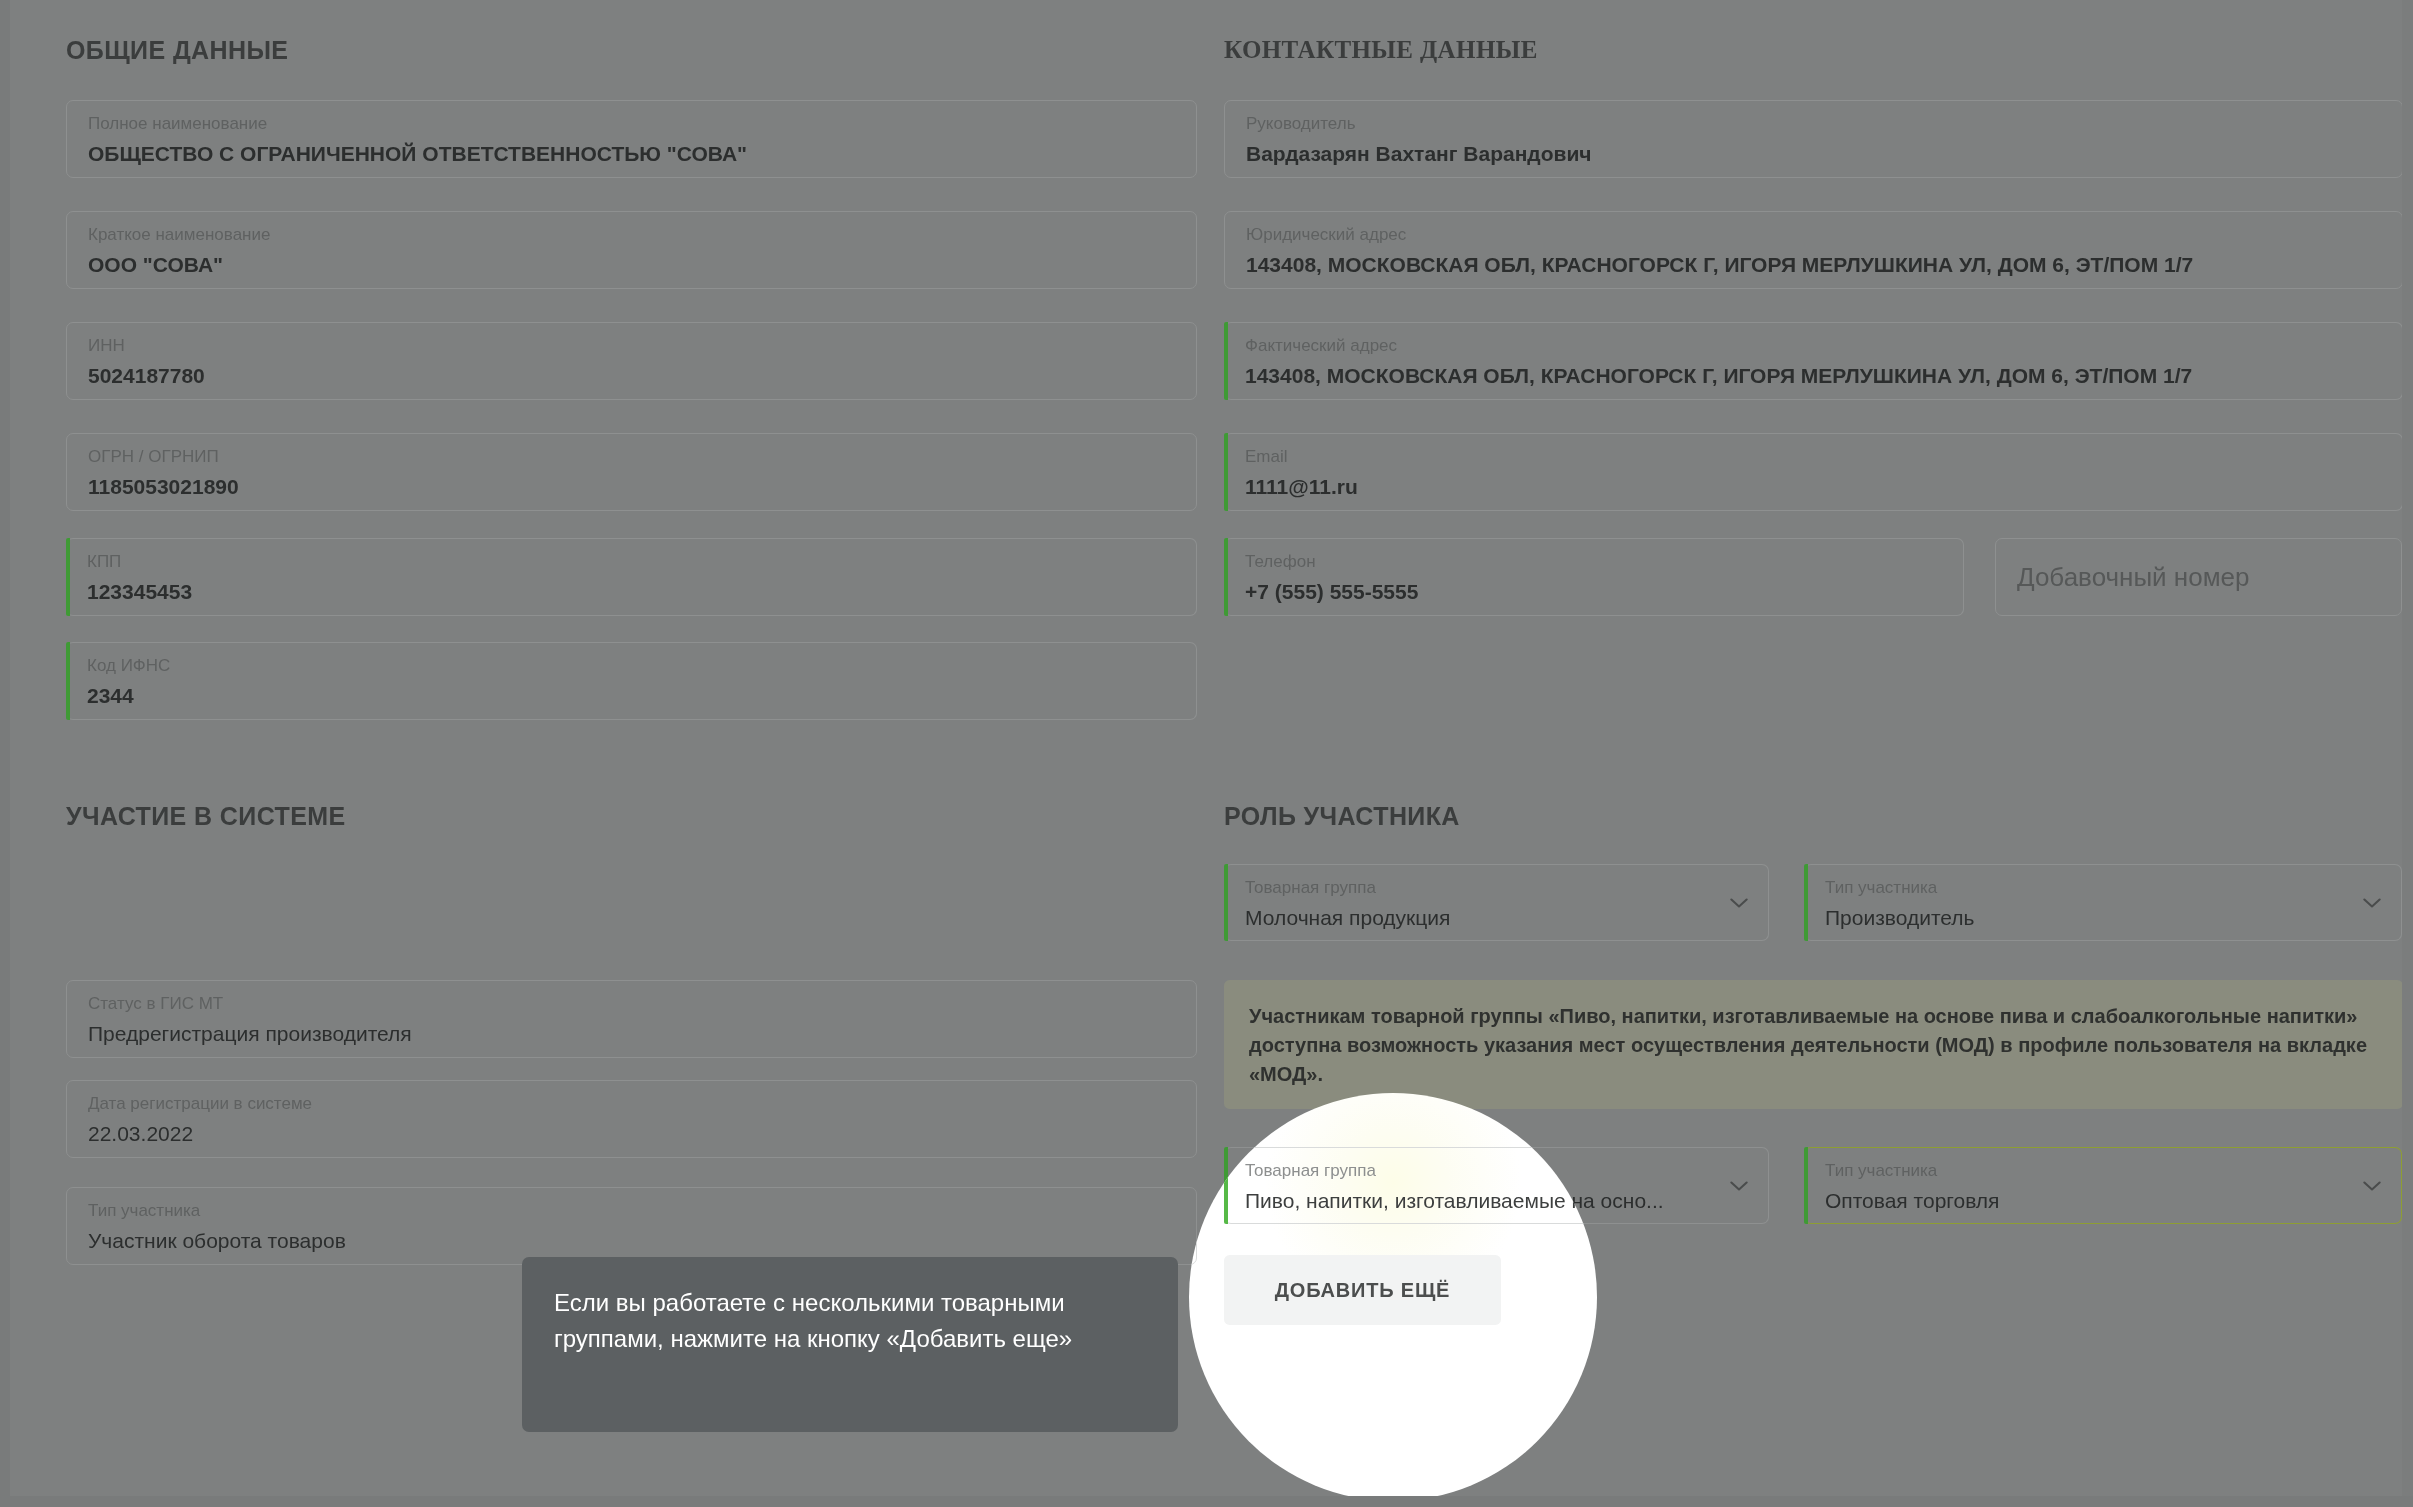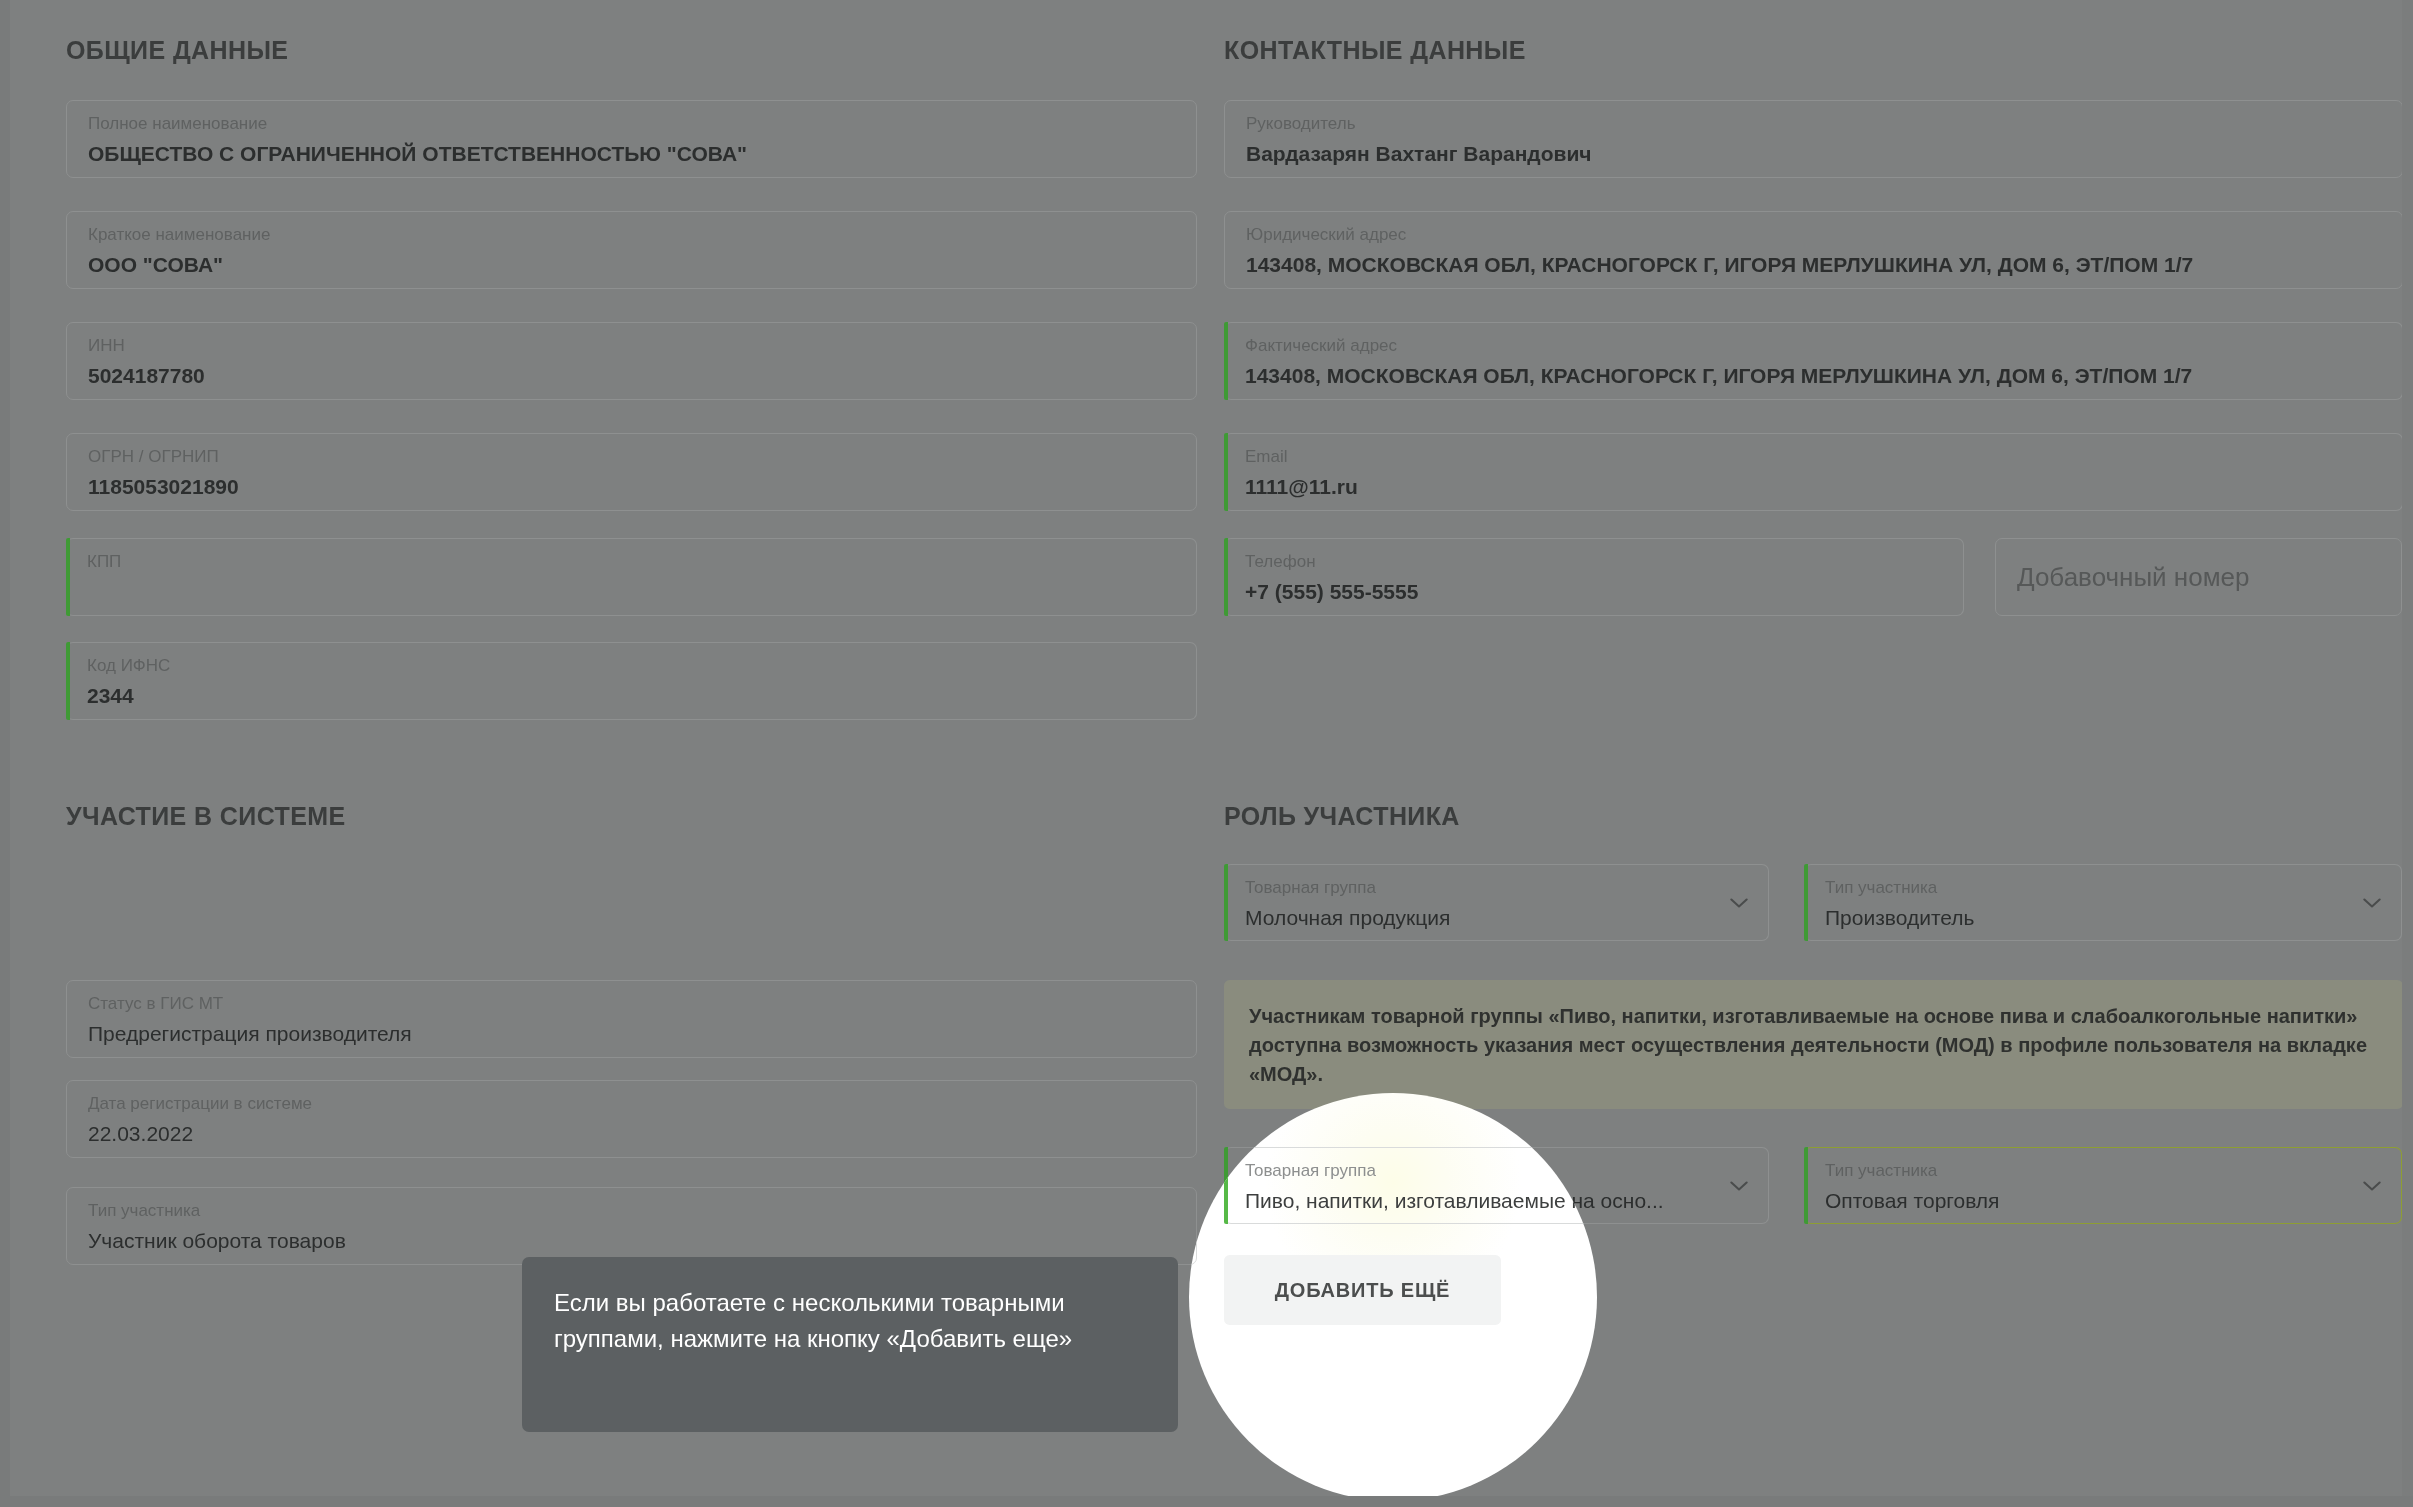--- a/index.html
+++ b/index.html
@@ -168,41 +168,42 @@
     background: #797b7b; z-index: 50;
   }
 </style>
 </head>
 <body>
 
 <div id="root">
 
   <div class="page" id="base-page">
       <div class="section-title" style="position:absolute;left:66px;top:36px;">ОБЩИЕ ДАННЫЕ</div>
-      <div class="section-title" style="position:absolute;left:1224px;top:36px;">КОНТАКТНЫЕ ДАННЫЕ</div>
+      <div class="section-title" style="position:absolute;left:1224px;top:36px;font-family:Liberation Serif, serif;">КОНТАКТНЫЕ ДАННЫЕ</div>
       <div class="section-title" style="position:absolute;left:66px;top:802px;">УЧАСТИЕ В СИСТЕМЕ</div>
       <div class="section-title" style="position:absolute;left:1224px;top:802px;">РОЛЬ УЧАСТНИКА</div>
       <div class="field" style="left:66px;top:100px;width:1131px;height:78px;">
         <div class="lbl">Полное наименование</div>
         <div class="val">ОБЩЕСТВО С ОГРАНИЧЕННОЙ ОТВЕТСТВЕННОСТЬЮ "СОВА"</div>
       </div>
       <div class="field" style="left:66px;top:211px;width:1131px;height:78px;">
         <div class="lbl">Краткое наименование</div>
         <div class="val">ООО "СОВА"</div>
       </div>
       <div class="field" style="left:66px;top:322px;width:1131px;height:78px;">
         <div class="lbl">ИНН</div>
         <div class="val">5024187780</div>
       </div>
       <div class="field" style="left:66px;top:433px;width:1131px;height:78px;">
         <div class="lbl">ОГРН / ОГРНИП</div>
         <div class="val">1185053021890</div>
       </div>
       <div class="field accent" style="left:66px;top:538px;width:1131px;height:78px;">
         <div class="lbl">КПП</div>
+        <div class="val">123345453</div>
       </div>
       <div class="field accent" style="left:66px;top:642px;width:1131px;height:78px;">
         <div class="lbl">Код ИФНС</div>
         <div class="val">2344</div>
       </div>
       <div class="field" style="left:1224px;top:100px;width:1179px;height:78px;">
         <div class="lbl">Руководитель</div>
         <div class="val">Вардазарян Вахтанг Варандович</div>
       </div>
       <div class="field" style="left:1224px;top:211px;width:1179px;height:78px;">

